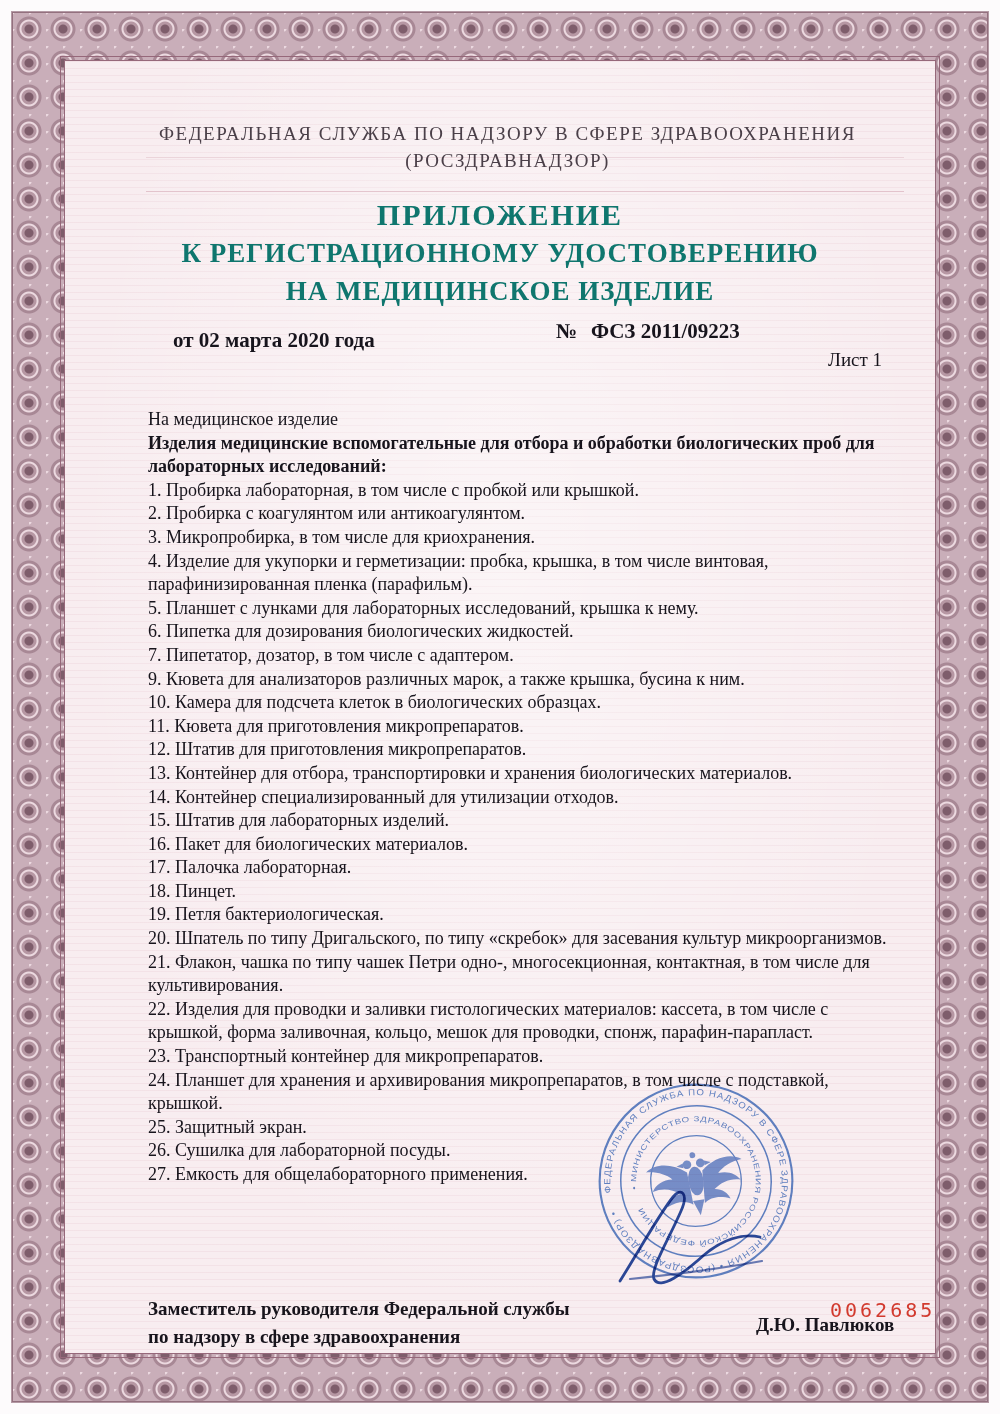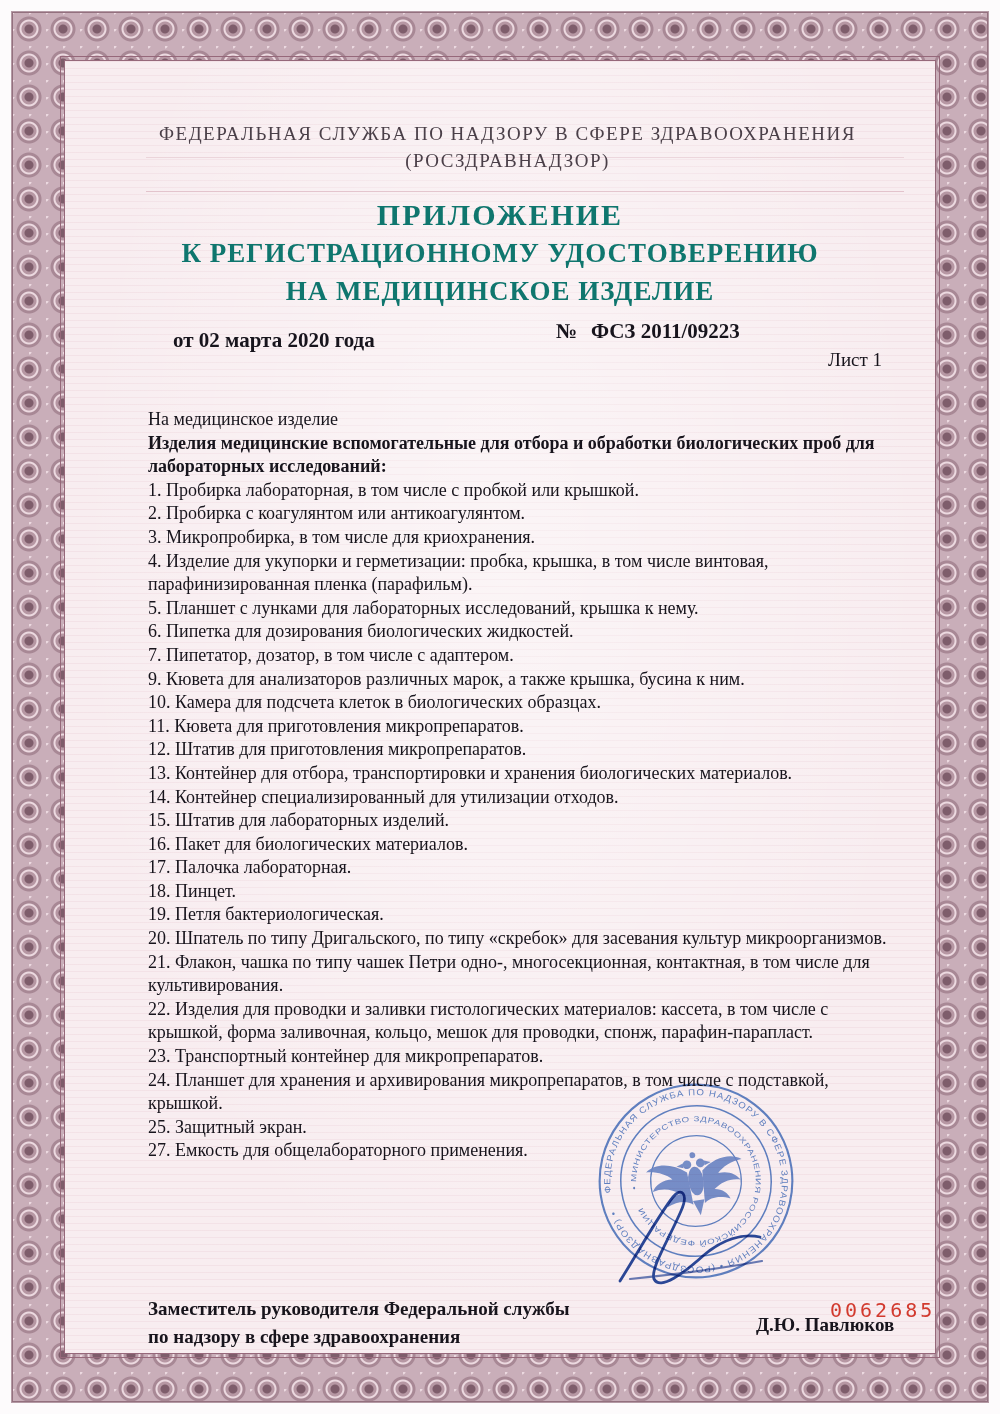--- a/index.html
+++ b/index.html
@@ -144,20 +144,21 @@
       <p>16. Пакет для биологических материалов.</p>
       <p>17. Палочка лабораторная.</p>
       <p>18. Пинцет.</p>
       <p>19. Петля бактериологическая.</p>
       <p>20. Шпатель по типу Дригальского, по типу «скребок» для засевания культур микроорганизмов.</p>
       <p>21. Флакон, чашка по типу чашек Петри одно-, многосекционная, контактная, в том числе для культивирования.</p>
       <p>22. Изделия для проводки и заливки гистологических материалов: кассета, в том числе с крышкой, форма заливочная, кольцо, мешок для проводки, спонж, парафин-парапласт.</p>
       <p>23. Транспортный контейнер для микропрепаратов.</p>
       <p>24. Планшет для хранения и архивирования микропрепаратов, в том числе с подставкой, крышкой.</p>
       <p>25. Защитный экран.</p>
+      <p>26. Сушилка для лабораторной посуды.</p>
       <p>27. Емкость для общелабораторного применения.</p>
     </div>
 </div>
 
 <div class="signatory">
   <div>Заместитель руководителя Федеральной службы</div>
   <div>по надзору в сфере здравоохранения</div>
 </div>
 
 <div class="signatory-name">Д.Ю. Павлюков</div>

